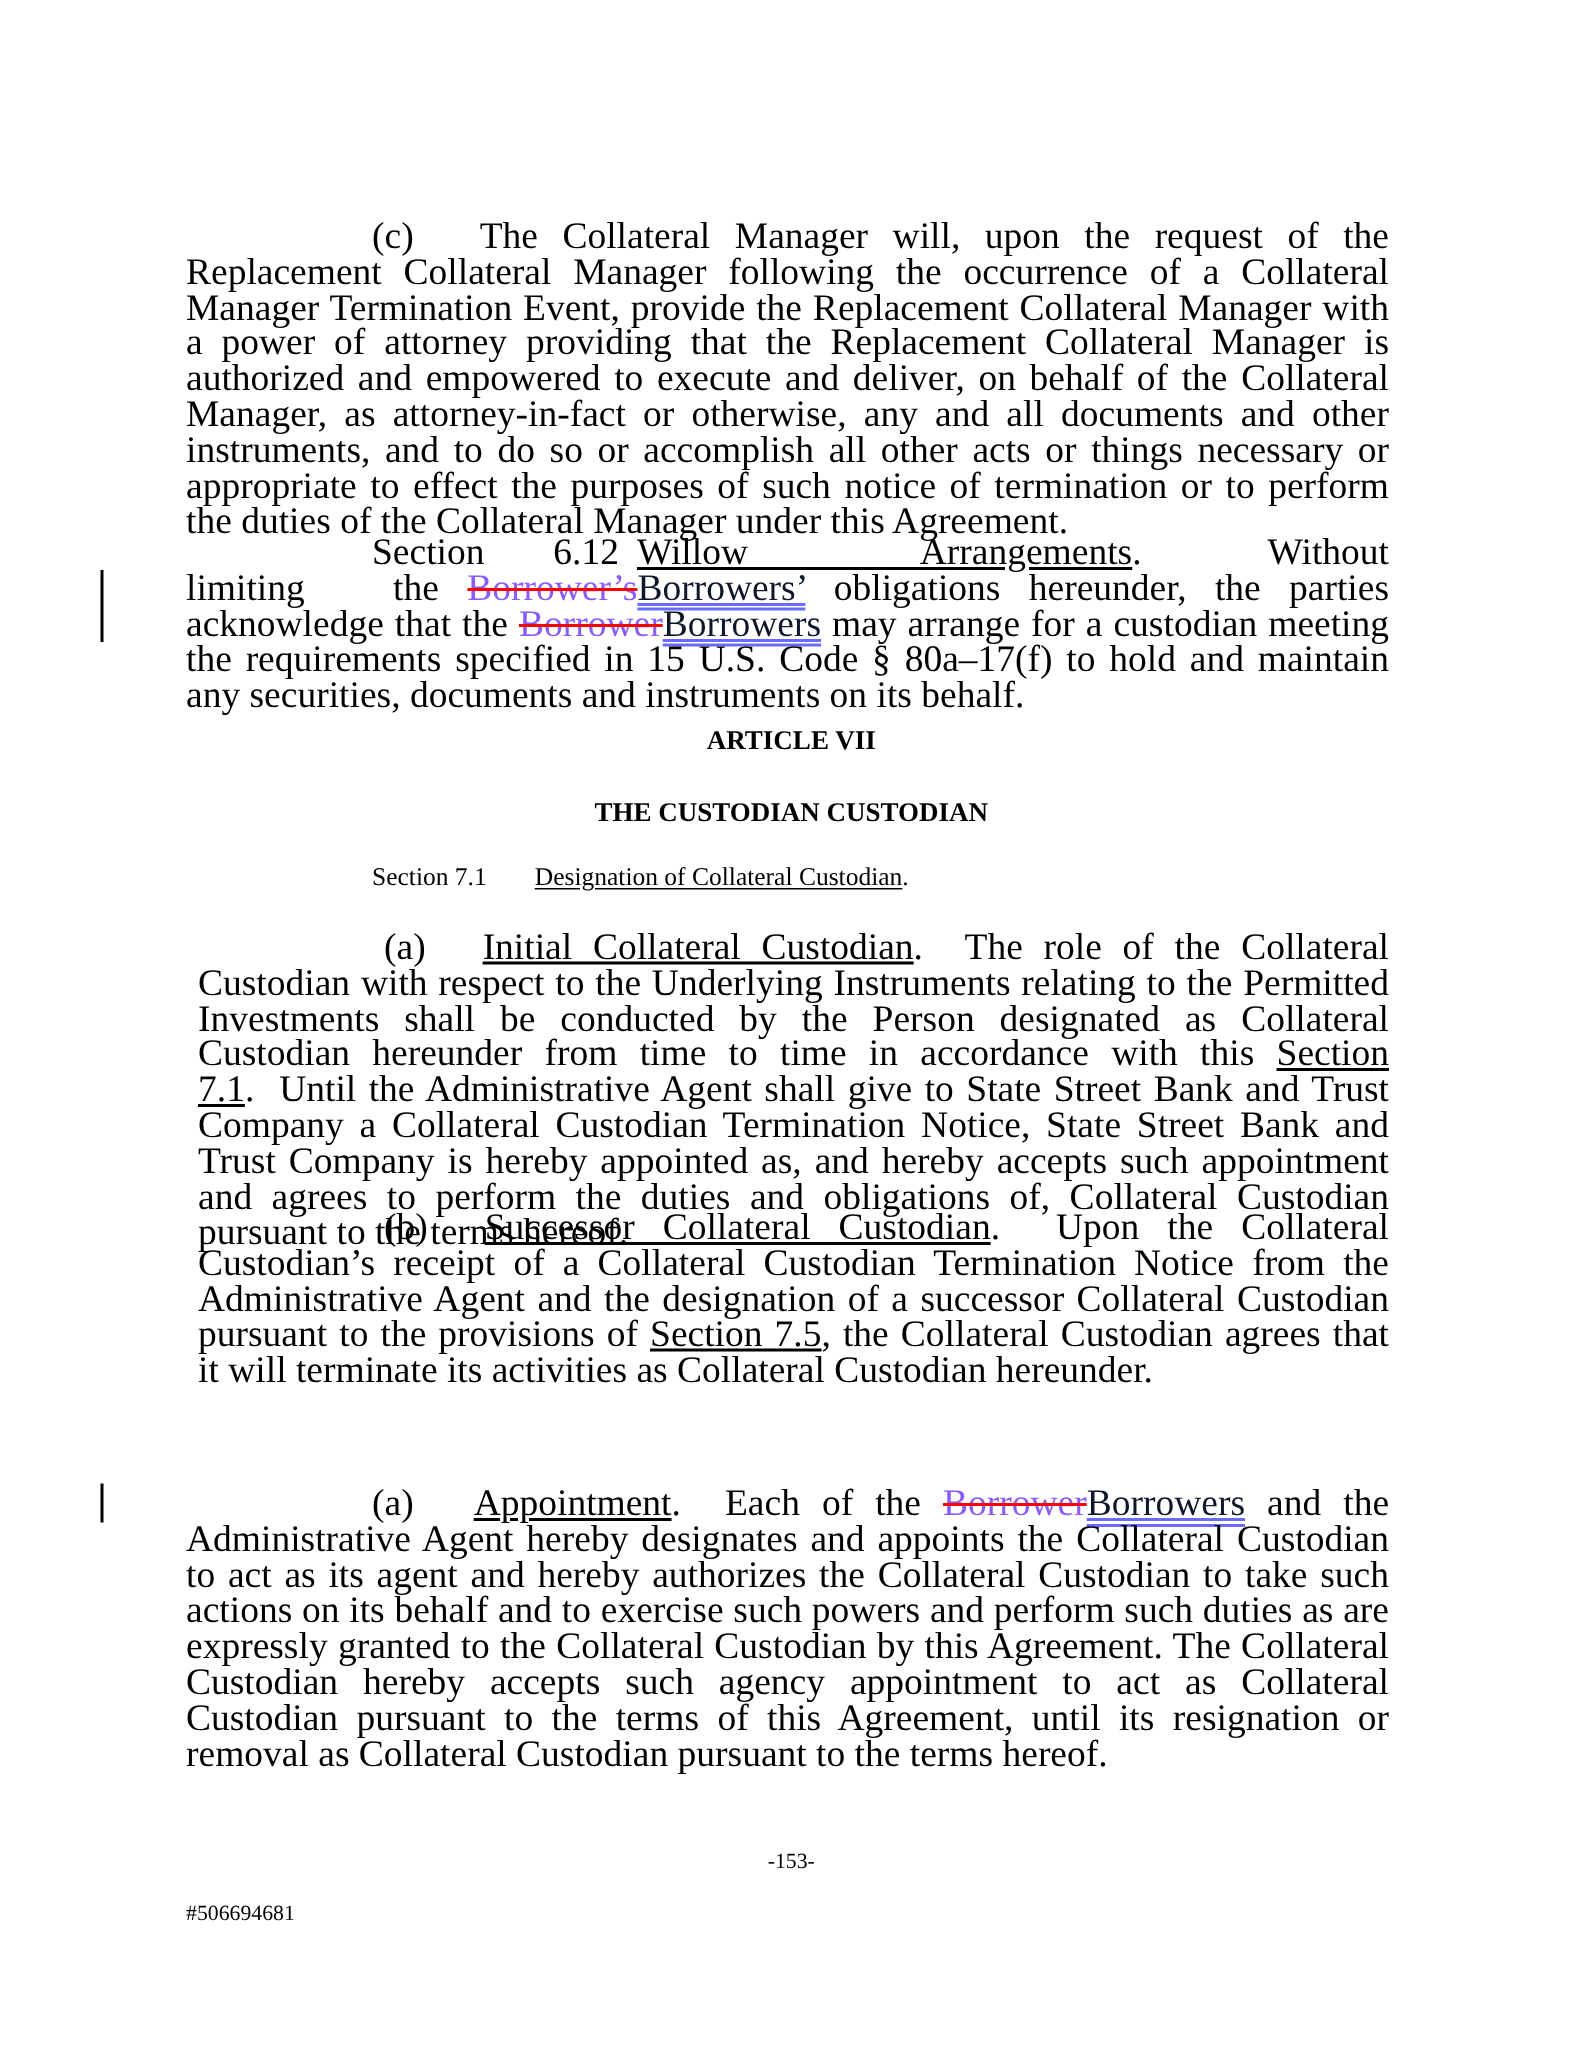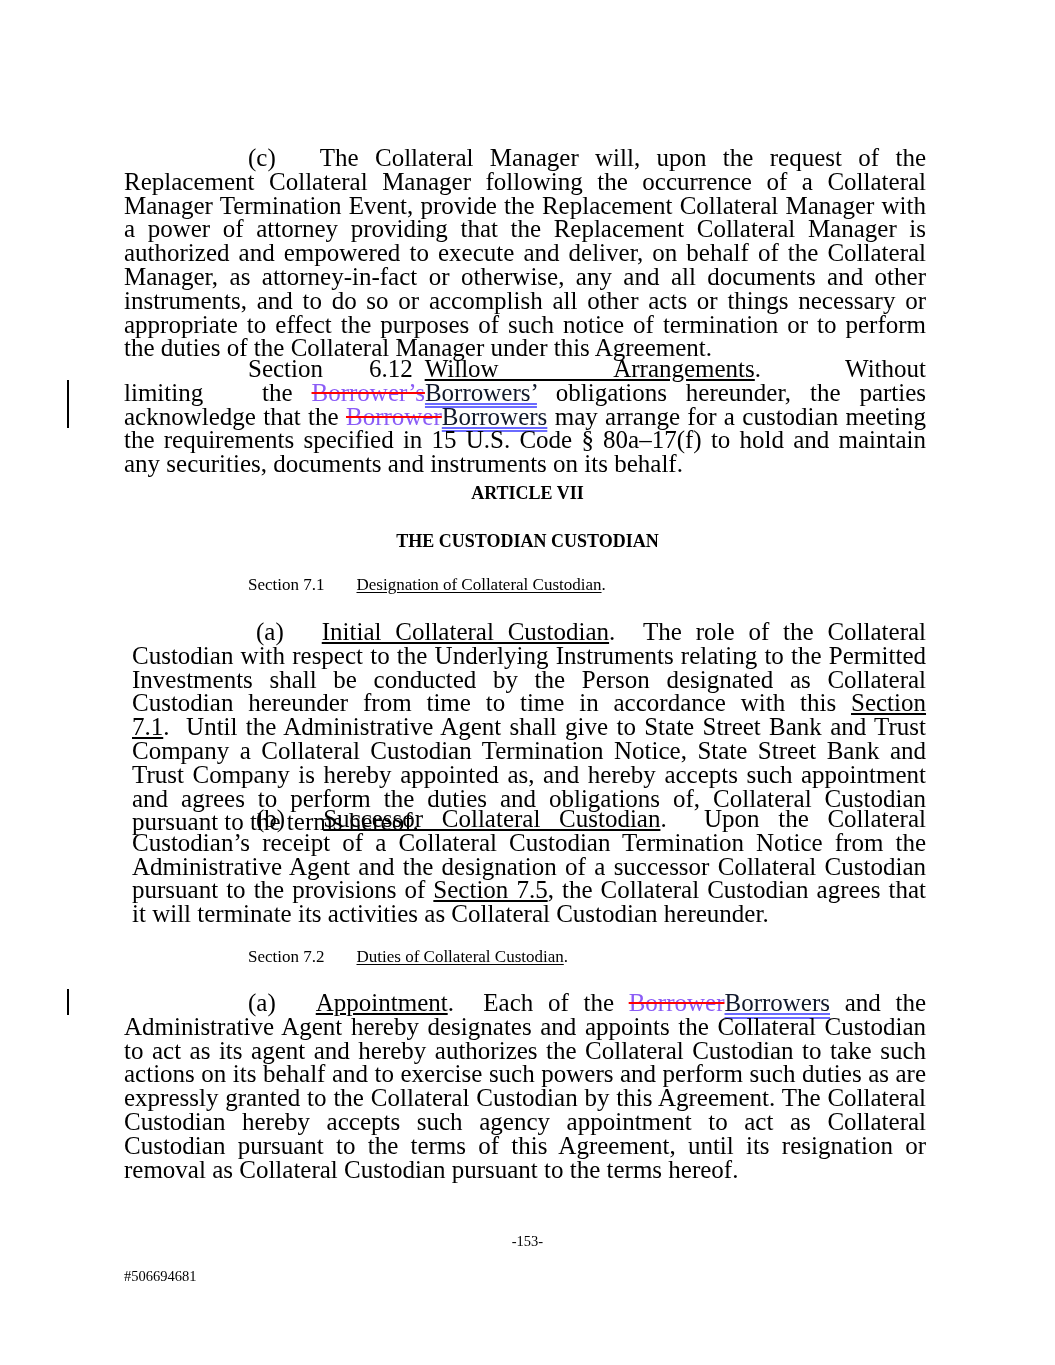--- a/index.html
+++ b/index.html
@@ -46,23 +46,20 @@
   <div class="para" style="left:132px; top:620px; width:794px;">
     <span style="display:inline-block; width:124px;"></span><span>(a)</span><span class="tab" style="width:38px;"></span><span class="ul">Initial Collateral Custodian</span><span>.&nbsp;&nbsp;</span><span>The role of the Collateral Custodian with respect to the Underlying Instruments relating to the Permitted Investments shall be conducted by the Person designated as Collateral Custodian hereunder from time to time in accordance with this</span>
     <span class="ul">Section 7.1</span><span>.&nbsp;&nbsp;</span><span>Until the Administrative Agent shall give to State Street Bank and Trust Company a Collateral Custodian Termination Notice, State Street Bank and Trust Company is hereby appointed as, and hereby accepts such appointment and agrees to perform the duties and obligations of, Collateral Custodian pursuant to the terms hereof.</span>
   </div>
 
   <div class="para" style="left:132px; top:807px; width:794px;">
     <span style="display:inline-block; width:124px;"></span><span>(b)</span><span class="tab" style="width:38px;"></span><span class="ul">Successor Collateral Custodian</span><span>.&nbsp;&nbsp;</span><span>Upon the Collateral Custodian’s receipt of a Collateral Custodian Termination Notice from the Administrative Agent and the designation of a successor Collateral Custodian pursuant to the provisions of</span>
     <span class="ul">Section 7.5</span><span>, the Collateral Custodian agrees that it will terminate its activities as Collateral Custodian hereunder.</span>
   </div>
 
-  <div class="sechead" style="left:248px; top:947px;">
-    <span>Section 7.2</span><span class="tab" style="width:32px;"></span><span class="ul">Duties of Collateral Custodian</span><span>.</span>
-  </div>
 
   <div class="changebar" style="top:989px; height:26px;"></div>
   <div class="para" style="left:124px; top:991px; width:802px;">
     <span style="display:inline-block; width:124px;"></span><span>(a)</span><span class="tab" style="width:40px;"></span><span class="ul">Appointment</span><span>.&nbsp;&nbsp;</span><span>Each of the</span>
     <span class="del">Borrower</span><span class="ins">Borrowers</span>
     <span>and the Administrative Agent hereby designates and appoints the Collateral Custodian to act as its agent and hereby authorizes the Collateral Custodian to take such actions on its behalf and to exercise such powers and perform such duties as are expressly granted to the Collateral Custodian by this Agreement.</span>
     <span>The Collateral Custodian hereby accepts such agency appointment to act as Collateral Custodian pursuant to the terms of this Agreement, until its resignation or removal as Collateral Custodian pursuant to the terms hereof.</span>
   </div>
 
   <div class="pagenum" style="top:1233px;">-153-</div>

